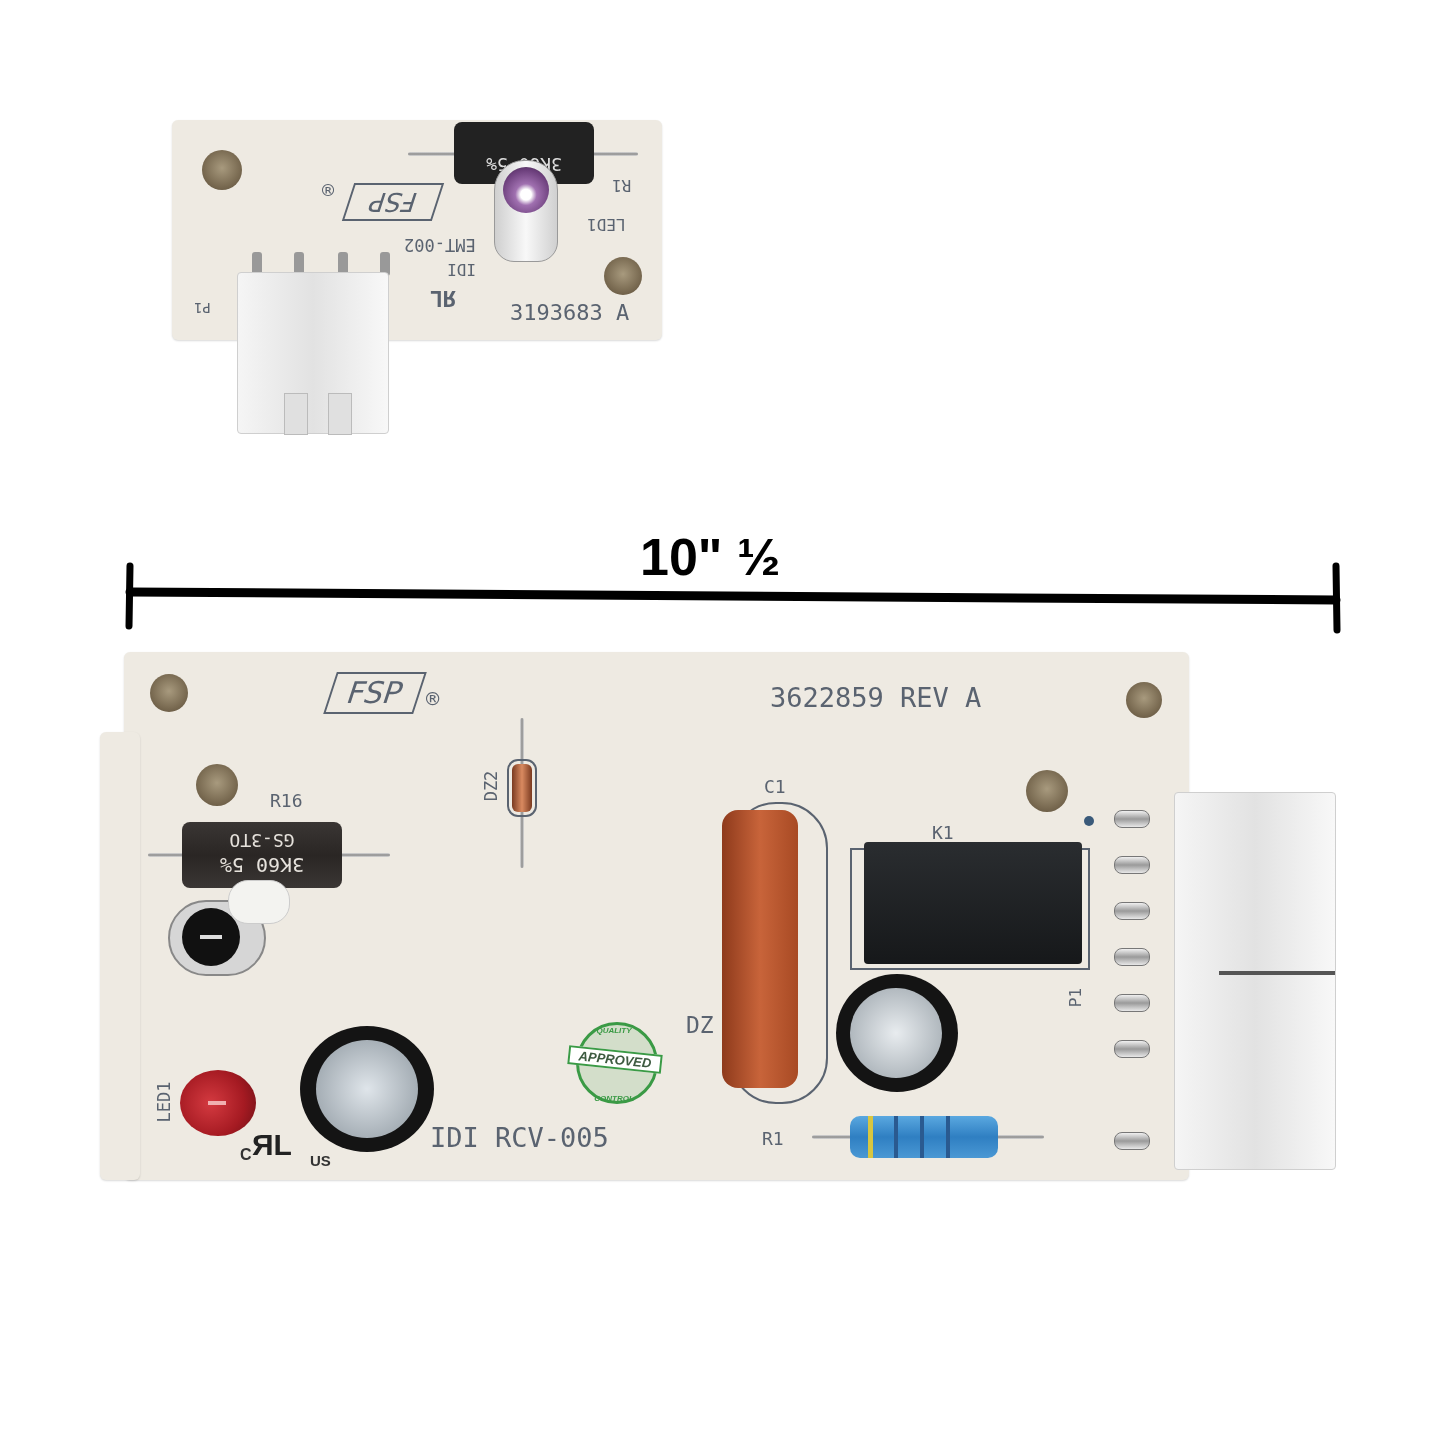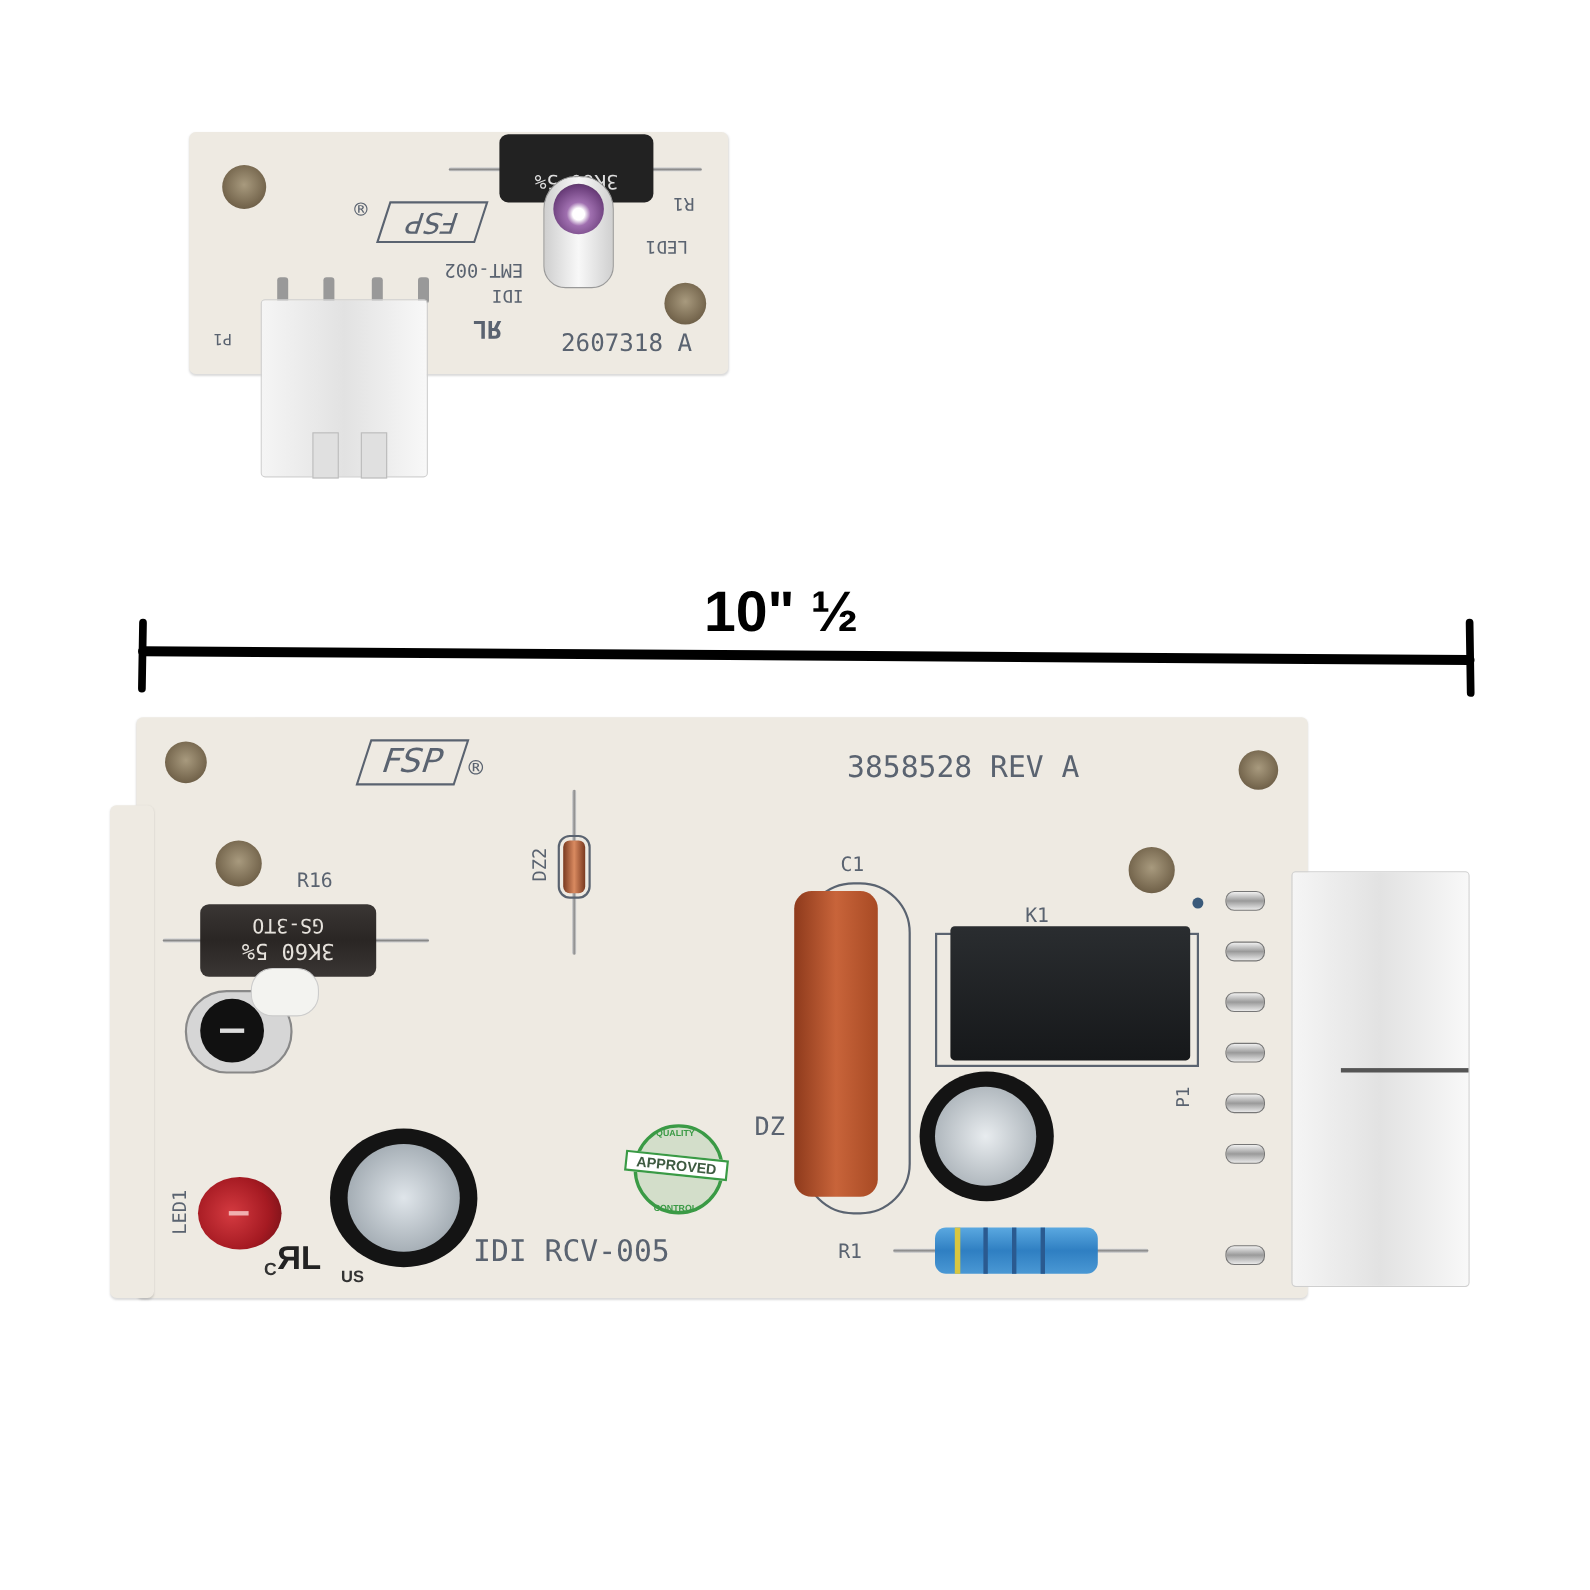--- a/index.html
+++ b/index.html
@@ -34,21 +34,21 @@
   <span class="silk" style="left:415px; top:95px; font-size:16px; transform:rotate(180deg);">LED1</span>
 
   <div class="fsp" style="left:176px; top:63px; width:86px; height:34px; font-size:26px; line-height:34px; transform:skewX(-18deg) rotate(180deg);">
     <span>FSP</span>
   </div>
   <span class="silk" style="left:150px; top:58px; font-size:20px;">®</span>
 
   <span class="silk" style="left:232px; top:115px; font-size:17px; transform:rotate(180deg);">EMT-002</span>
   <span class="silk" style="left:275px; top:140px; font-size:16px; transform:rotate(180deg);">IDI</span>
   <span class="silk" style="left:258px; top:166px; font-size:22px; font-weight:bold; transform:rotate(180deg);">ЯL</span>
-  <span class="silk" style="left:338px; top:180px; font-size:22px;">2607318 A</span>
+  <span class="silk" style="left:338px; top:180px; font-size:22px;">3193683 A</span>
   <span class="silk" style="left:22px; top:180px; font-size:14px; transform:rotate(180deg);">P1</span>
 
   <div class="abs" style="left:80px; top:132px; width:10px; height:24px; background:#999; border-radius:3px;"></div>
   <div class="abs" style="left:122px; top:132px; width:10px; height:24px; background:#999; border-radius:3px;"></div>
   <div class="abs" style="left:166px; top:132px; width:10px; height:24px; background:#999; border-radius:3px;"></div>
   <div class="abs" style="left:208px; top:132px; width:10px; height:24px; background:#999; border-radius:3px;"></div>
 </div>
 
 <div class="connector" style="left:237px; top:272px; width:150px; height:160px; border-radius:4px;">
   <div class="abs" style="left:46px; top:120px; width:22px; height:40px; background:#e0e0e0; border:1px solid #bbb;"></div>
@@ -69,21 +69,21 @@
   <div class="hole" style="left:50px; top:22px; width:38px; height:38px;"></div>
   <div class="hole" style="left:96px; top:112px; width:42px; height:42px;"></div>
   <div class="hole" style="left:1026px; top:30px; width:36px; height:36px;"></div>
   <div class="hole" style="left:926px; top:118px; width:42px; height:42px;"></div>
 
   <div class="fsp" style="left:230px; top:20px; width:86px; height:38px; font-size:30px; line-height:38px;">
     <span>FSP</span>
   </div>
   <span class="silk" style="left:326px; top:34px; font-size:22px;">®</span>
 
-  <span class="silk" style="left:670px; top:30px; font-size:27px;">3858528 REV A</span>
+  <span class="silk" style="left:670px; top:30px; font-size:27px;">3622859 REV A</span>
 
   <span class="silk" style="left:170px; top:138px; font-size:18px;">R16</span>
   <div class="lead" style="left:48px; top:201px; width:242px;"></div>
   <div class="abs" style="left:82px; top:170px; width:160px; height:66px; background:linear-gradient(#3a3634,#2a2624,#3a3634); border-radius:8px; color:#e6e2dc; font-family:'DejaVu Sans Mono',monospace; text-align:center;">
     <div style="font-size:18px; line-height:24px; margin-top:6px; transform:rotate(180deg);">GS-3TO</div>
     <div style="font-size:20px; line-height:26px; transform:rotate(180deg);">3K60 5%</div>
   </div>
 
   <div class="abs" style="left:68px; top:248px; width:94px; height:72px; background:#d6d6d6; border-radius:46px; border:2px solid #888;">
     <div class="abs" style="left:12px; top:6px; width:58px; height:58px; border-radius:50%; background:#111;">
@@ -139,19 +139,19 @@
   <span class="silk" style="left:140px; top:494px; font-size:16px; font-weight:bold; color:#333; font-family:'Liberation Sans',sans-serif;">C</span>
   <span class="silk" style="left:152px; top:476px; font-size:30px; font-weight:bold; color:#222; font-family:'Liberation Sans',sans-serif;">ЯL</span>
   <span class="silk" style="left:210px; top:500px; font-size:15px; font-weight:bold; color:#333; font-family:'Liberation Sans',sans-serif;">US</span>
 
   <div class="abs" style="left:200px; top:374px; width:134px; height:126px; border-radius:50%; background:#141414;">
     <div class="abs" style="left:16px; top:14px; width:102px; height:98px; border-radius:50%; background:radial-gradient(circle,#dfe5ea,#8e98a0);"></div>
   </div>
 
   <span class="silk" style="left:330px; top:470px; font-size:27px;">IDI RCV-005</span>
 
-  <div class="abs" style="left:466px; top:370px; width:96px; height:82px;">
+  <div class="abs" style="left:466px; top:370px; width:96px; height:82px;font-style:italic;">
     <div class="abs" style="left:10px; top:0; width:76px; height:76px; border-radius:50%; border:3px solid #3a9a45; background:rgba(58,154,69,0.15);"></div>
     <div class="abs" style="left:0; top:4px; width:96px; text-align:center; font-size:8px; font-weight:bold; color:#3a9a45;">QUALITY</div>
     <div class="abs" style="left:2px; top:28px; width:90px; text-align:center; font-size:13px; font-weight:bold; color:#3d5a40; background:#fff; border:2px solid #3a9a45; transform:rotate(6deg);">APPROVED</div>
     <div class="abs" style="left:0; top:60px; width:96px; text-align:center; font-size:8px; font-weight:bold; color:#3a9a45;margin-top:12px;">CONTROL</div>
   </div>
 </div>
 
 </body></html>

